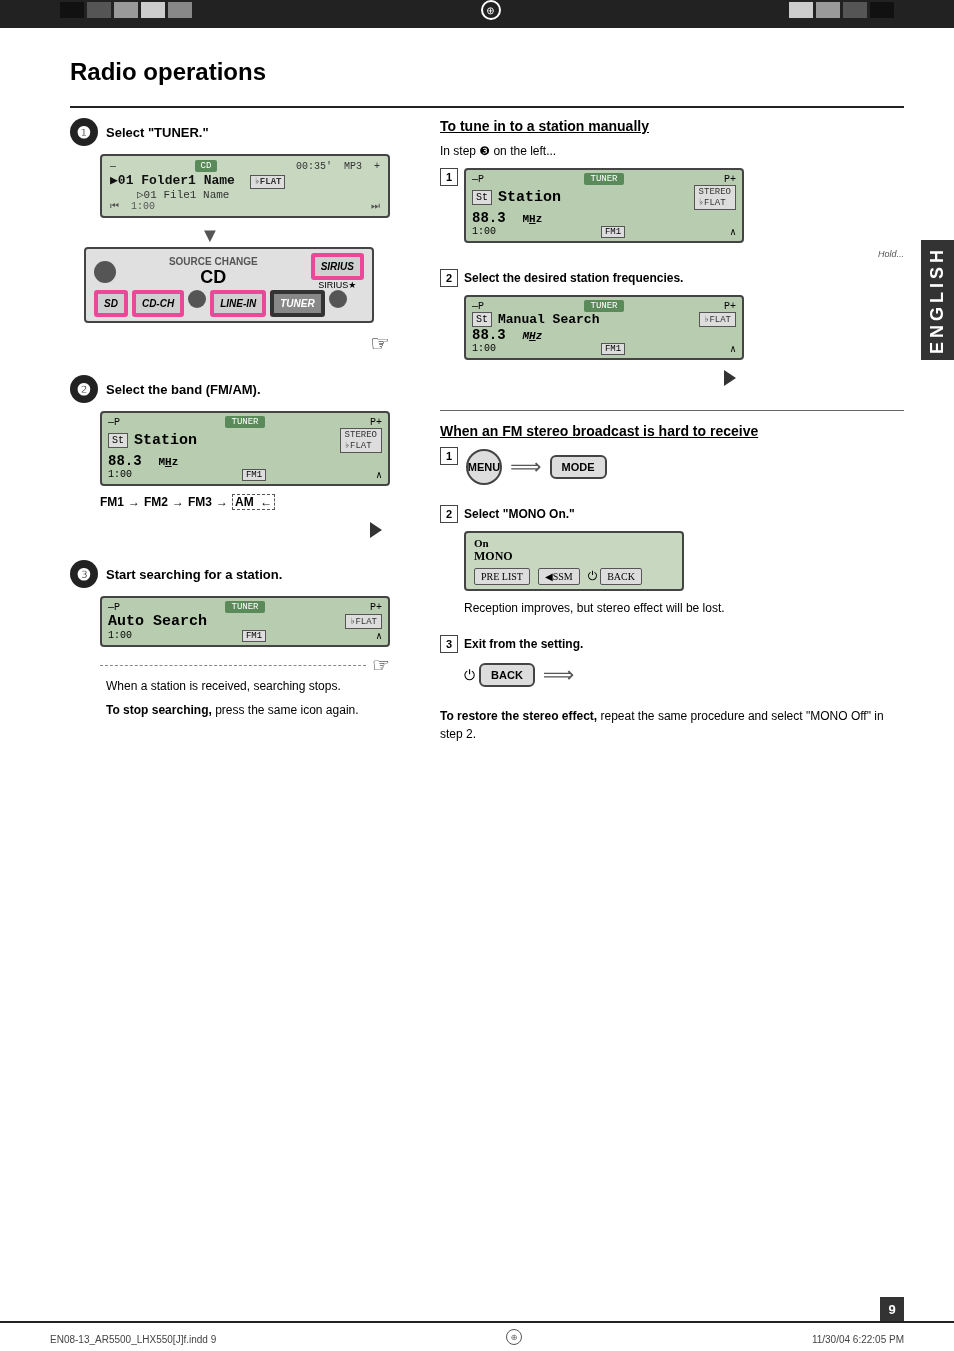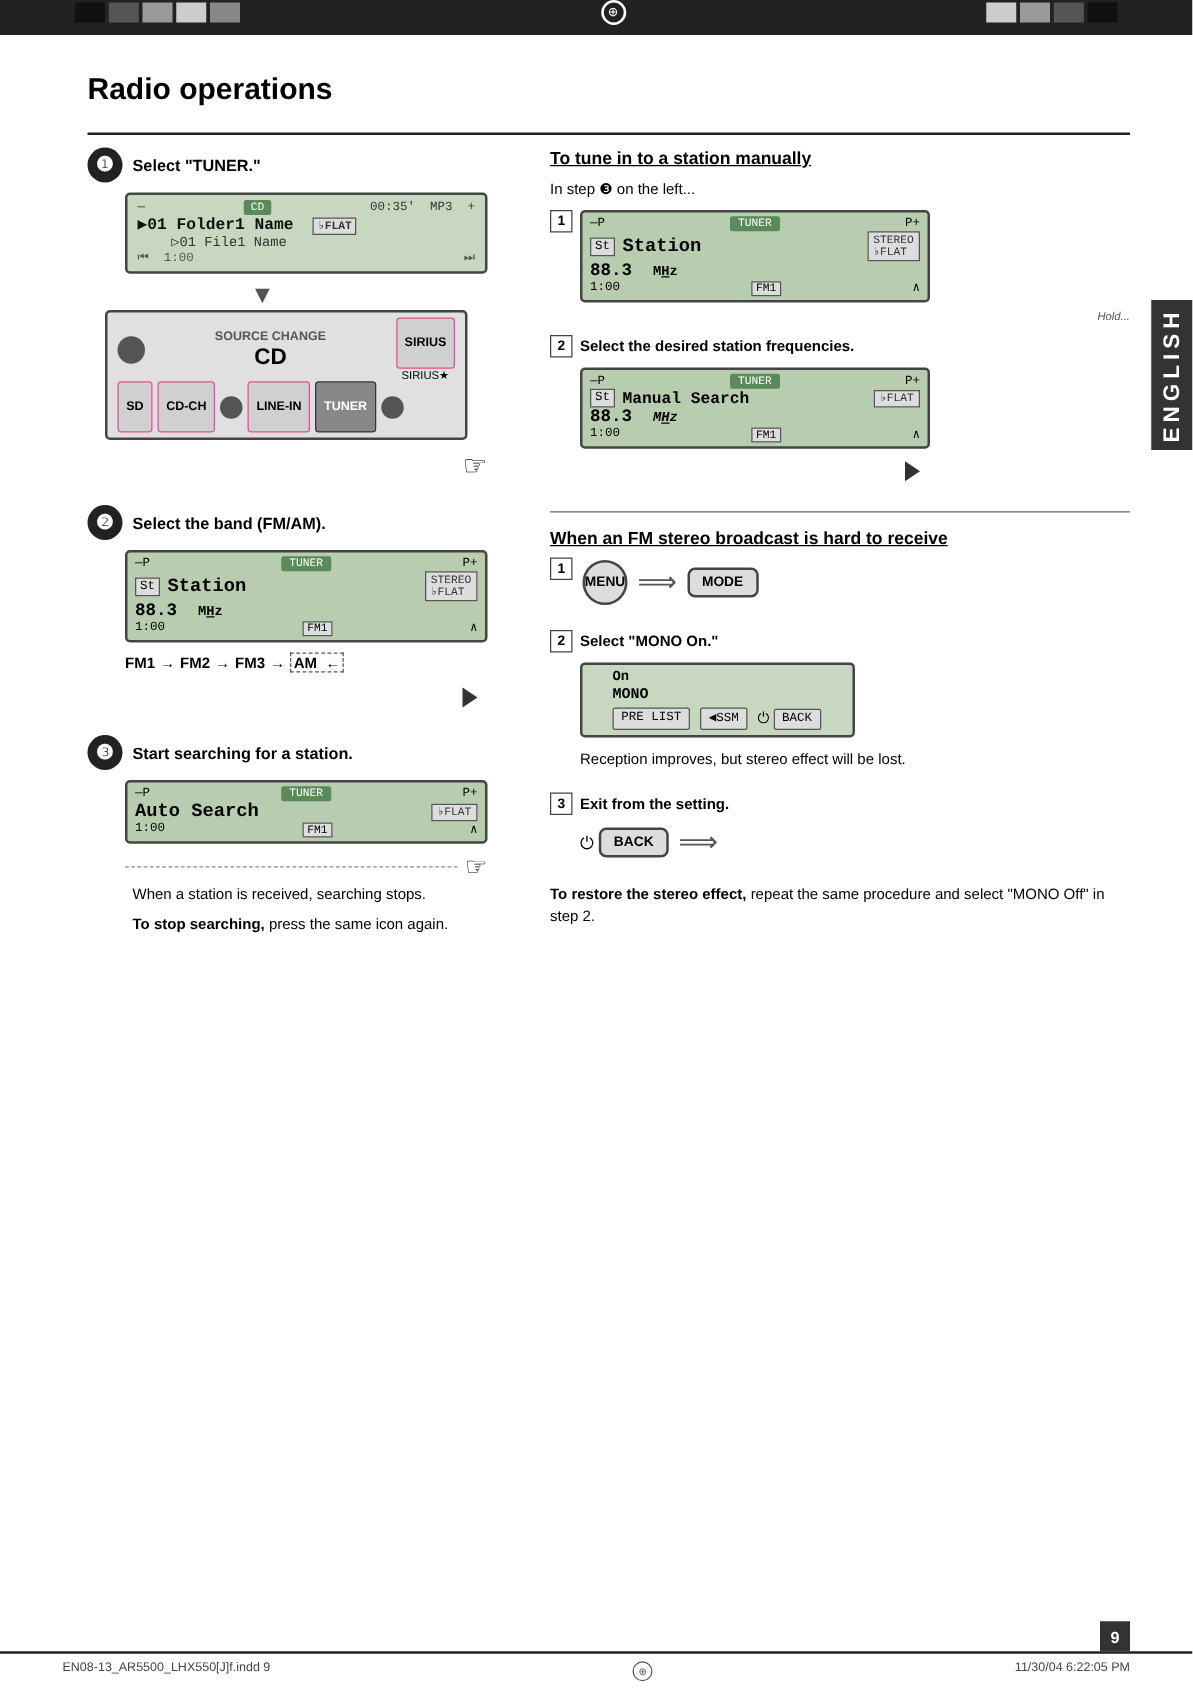--- a/index.html
+++ b/index.html
@@ -119,26 +119,27 @@
       font-weight: bold;
       color: #111;
     }
     .lcd-screen .lcd-bottom {
       display: flex;
       justify-content: space-between;
       font-size: 10px;
       color: #555;
     }
     .device-btn {
-      border: 1px solid #ec4899;
+      border: 4px solid #ec4899;
       background: #d0d0d0;
       border-radius: 3px;
-      padding: 14px 6px;
-      font-size: 10px;
-      font-weight: bold;
+      padding: 4px 6px;
+      font-size: 10px;
+      font-weight: bold;
+      font-style: italic;
     }
     .source-knob {
       width: 22px;
       height: 22px;
       border-radius: 50%;
       background: #555;
       display: inline-block;
     }
 
     .step-block {
@@ -261,22 +262,22 @@
       align-items: center;
       gap: 6px;
       margin-bottom: 8px;
     }
 
     
     .mono-screen {
       border: 2px solid #444;
       background: #c8d8c0;
       border-radius: 4px;
-      padding: 4px 24px;
-      font-family: Liberation Mono, monospace;
+      padding: 4px 8px;
+      font-family: Liberation Serif, serif;
       font-size: 12px;
       margin-bottom: 8px;
       width: 220px;
     }
     .mono-screen .mono-top {
       font-size: 11px;
       font-weight: bold;
     }
     .mono-screen .mono-btns {
       display: flex;
@@ -296,20 +297,21 @@
       position: absolute;
       bottom: 0;
       left: 0;
       right: 0;
       border-top: 2px solid #222;
       padding: 6px 50px;
       display: flex;
       justify-content: space-between;
       font-size: 10px;
       color: #444;
+      align-items: flex-end;
     }
 
     
     .page-num-box {
       position: absolute;
       bottom: 30px;
       right: 50px;
       background: #333;
       color: #fff;
       width: 24px;
@@ -479,21 +481,21 @@
             <div style="flex:1;text-align:center;">
               <div class="source-panel-top">SOURCE CHANGE</div>
               <div class="source-panel-main">CD</div>
             </div>
             <div style="display:flex;flex-direction:column;align-items:center;">
               <div class="device-btn">SIRIUS</div>
               <div style="font-size:9px;">SIRIUS★</div>
             </div>
           </div>
           <div class="source-panel-btns">
-            <div style="display:flex;align-items:center;gap:4px;">
+            <div style="display:flex;align-items:flex-start;gap:4px;">
               <div class="device-btn">SD</div>
               <div class="device-btn">CD-CH</div>
               <div class="source-knob" style="width:18px;height:18px;"></div>
               <div class="device-btn">LINE-IN</div>
               <div class="device-btn" style="background:#888;color:#fff;border-color:#333;">TUNER</div>
               <div class="source-knob" style="width:18px;height:18px;"></div>
             </div>
           </div>
         </div>
 

